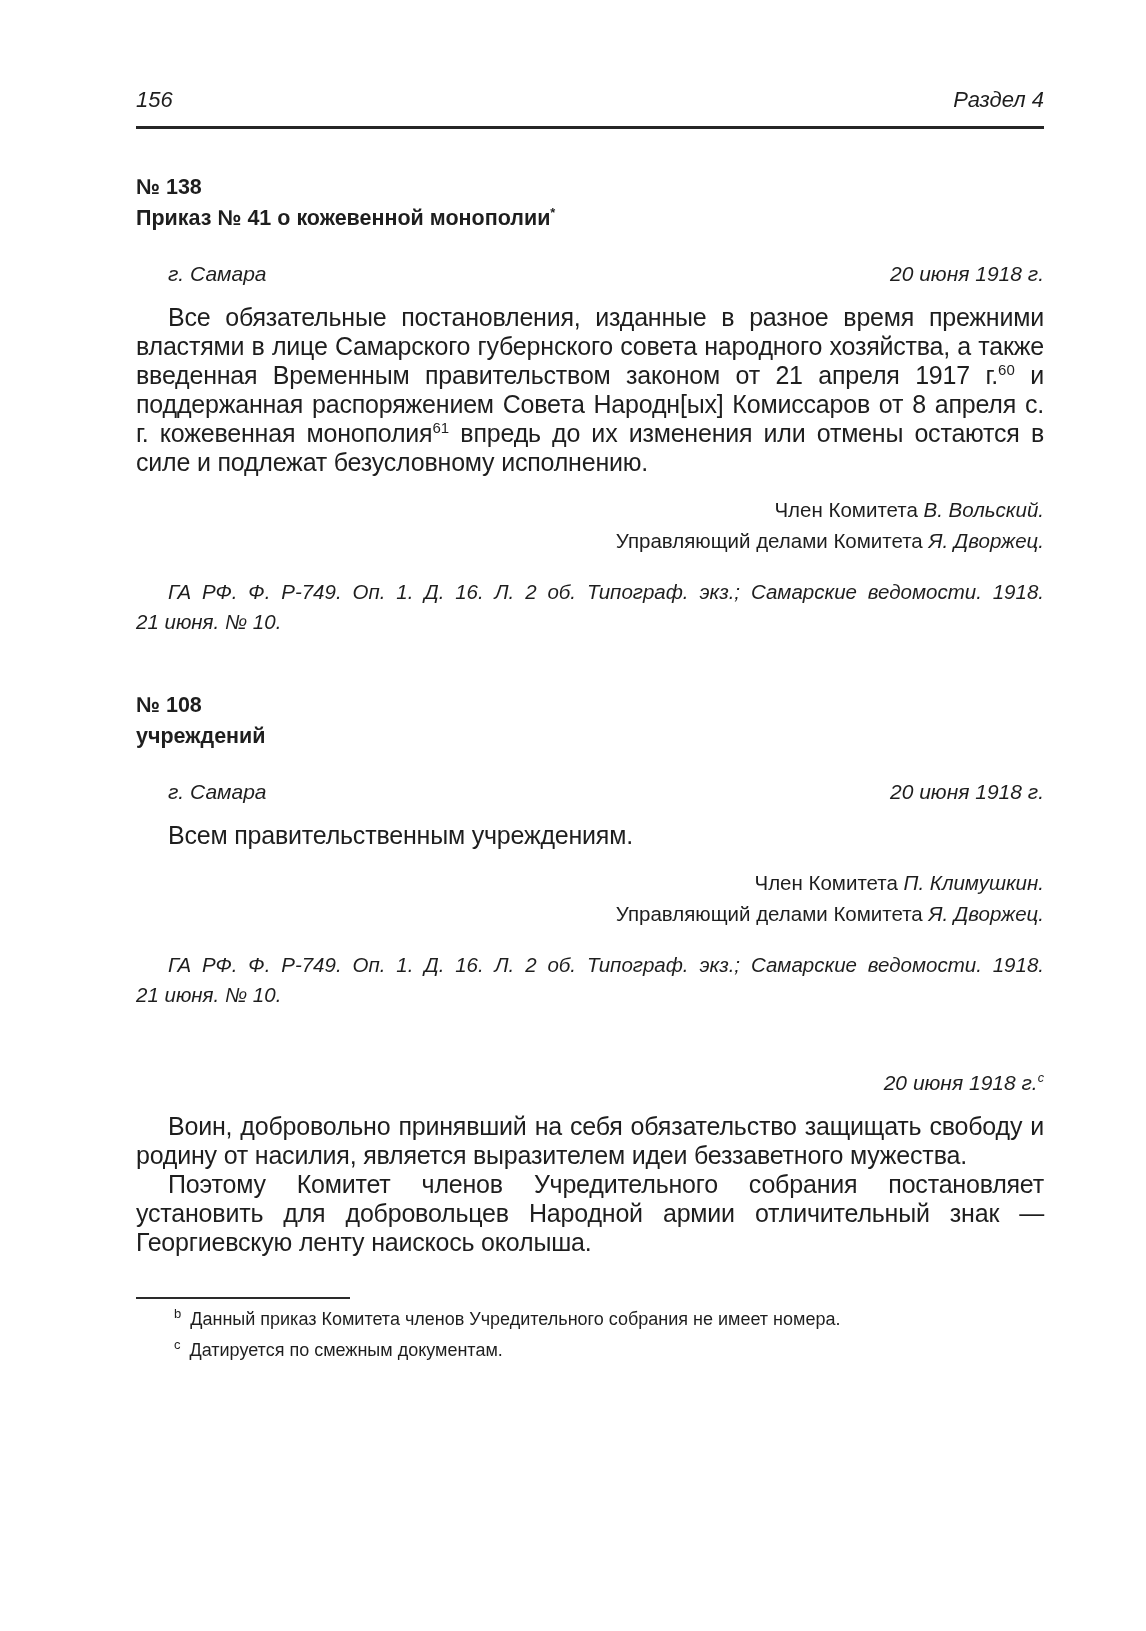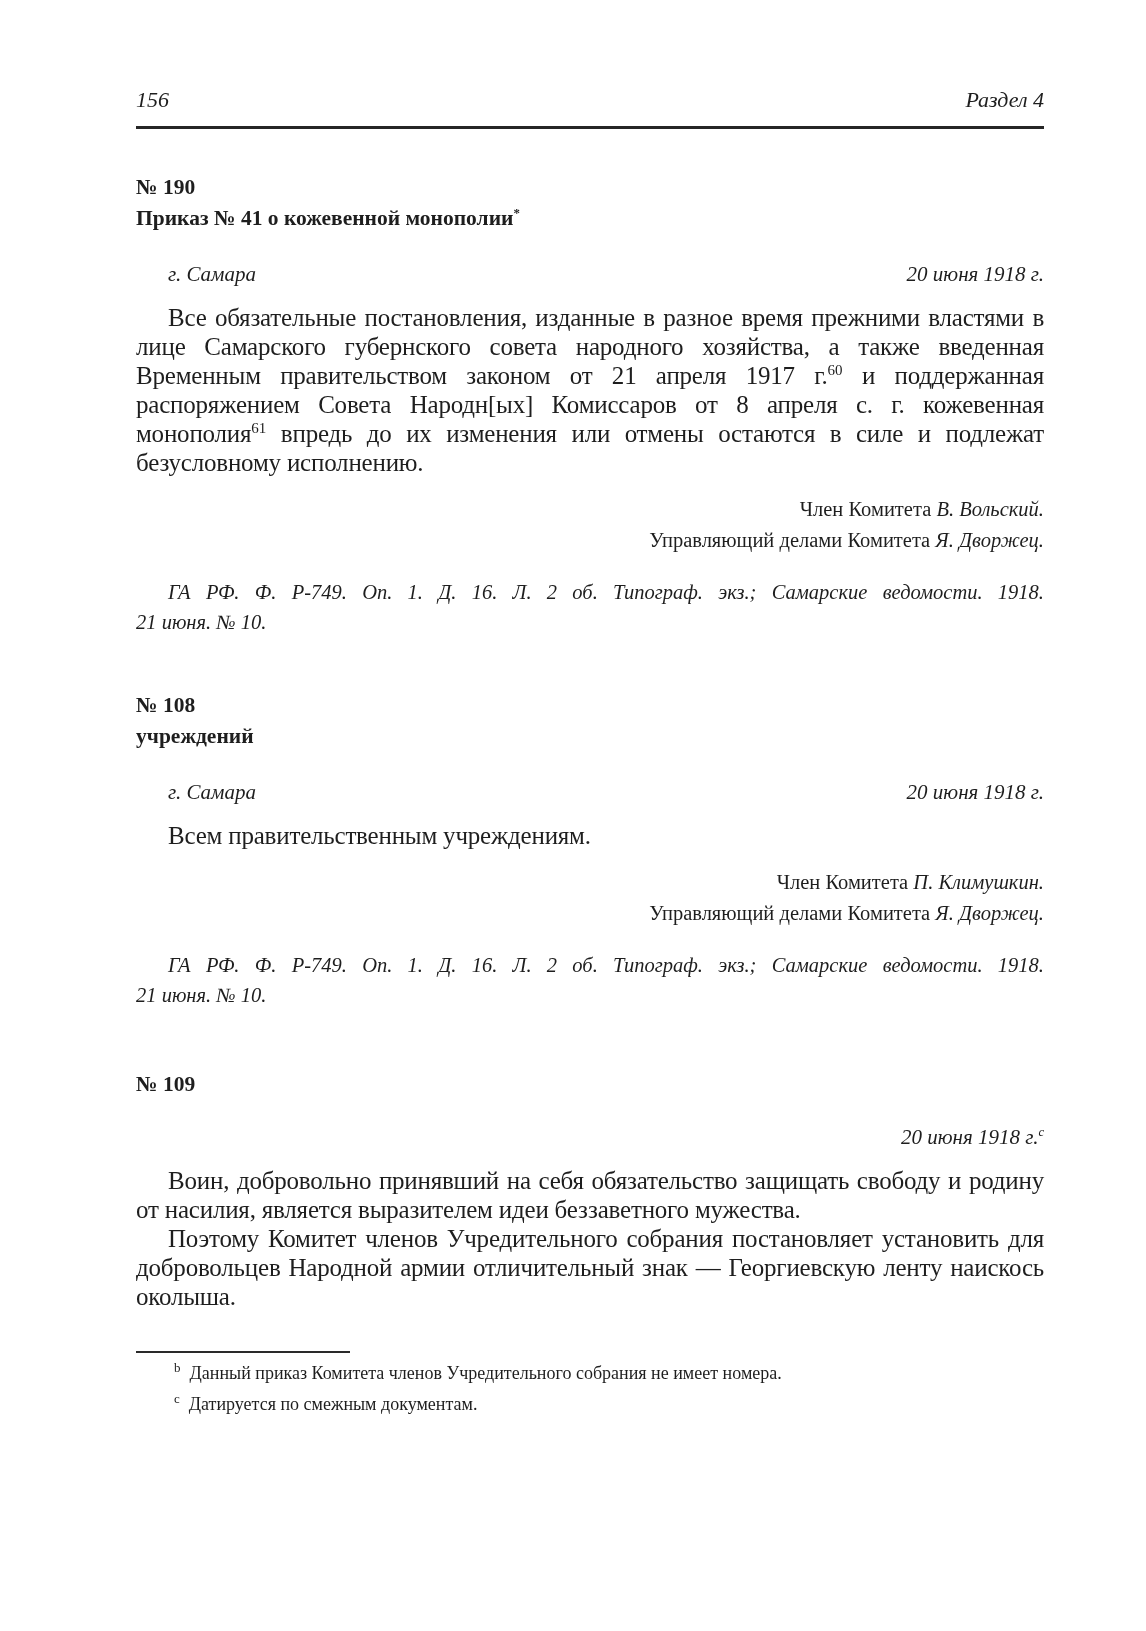--- a/index.html
+++ b/index.html
@@ -4,21 +4,21 @@
 <style>
   html, body { margin: 0; padding: 0; }
   body { background: #e8e8e8; }
   .page {
     position: relative;
     width: 1146px;
     height: 1631px;
     margin: 0 auto;
     background: #ffffff;
     color: #1e1e1e;
-    font-family: Liberation Serif, serif;
+    font-family: Liberation Sans, sans-serif;
     overflow: hidden;
     box-sizing: border-box;
     padding: 86px 102px 8px 136px;
   }
   
   .runhead {
     display: flex;
     justify-content: space-between;
     align-items: baseline;
     font-style: italic;
@@ -121,21 +121,21 @@
 
 <div class="page">
 
   <div class="runhead">
     <span>156</span>
     <span>Раздел 4</span>
   </div>
   <hr class="head-rule">
 
   <section class="doc doc-107">
-    <div class="doc-number">№ 190</div>
+    <div class="doc-number">№ 138</div>
     <div class="doc-title">
       <span class="title-line">Приказ № 41 о кожевенной монополии<sup>*</sup></span>
     </div>
     <div class="place-date">
       <span class="place">г. Самара</span>
       <span class="date">20 июня 1918 г.</span>
     </div>
     <div class="doc-body">
       <p>Все обязательные постановления, изданные в разное время прежними властями в лице Самарского губернского совета народного хозяйства, а также введенная Временным правительством законом от 21 апреля 1917 г.<sup>60</sup> и поддержанная распоряжением Совета Народн[ых] Комиссаров от 8 апреля с. г. кожевенная монополия<sup>61</sup> впредь до их изменения или отмены остаются в силе и подлежат безусловному исполнению.</p>
     </div>
@@ -165,21 +165,20 @@
       <div><span>Член Комитета </span><span class="sig-name">П. Климушкин.</span></div>
       <div><span>Управляющий делами Комитета </span><span class="sig-name">Я. Дворжец.</span></div>
     </div>
     <div class="source">
       <span class="src-line1">ГА РФ. Ф. Р-749. Оп. 1. Д. 16. Л. 2 об. Типограф. экз.; Самарские ведомости. 1918.</span>
       <span class="src-line2">21 июня. № 10.</span>
     </div>
   </section>
 
   <section class="doc doc-109">
-    <div class="doc-number">№ 109</div>
     <div class="date-only">20 июня 1918 г.<sup>c</sup></div>
     <div class="doc-body">
       <p>Воин, добровольно принявший на себя обязательство защищать свободу и родину от насилия, является выразителем идеи беззаветного мужества.</p>
       <p>Поэтому Комитет членов Учредительного собрания постановляет установить для добровольцев Народной армии отличительный знак — Георгиевскую ленту наискось околыша.</p>
     </div>
   </section>
 
   <div class="footnotes">
     <hr class="fn-rule">
     <div class="fn-line"><sup>b</sup><span>Данный приказ Комитета членов Учредительного собрания не имеет номера.</span></div>

